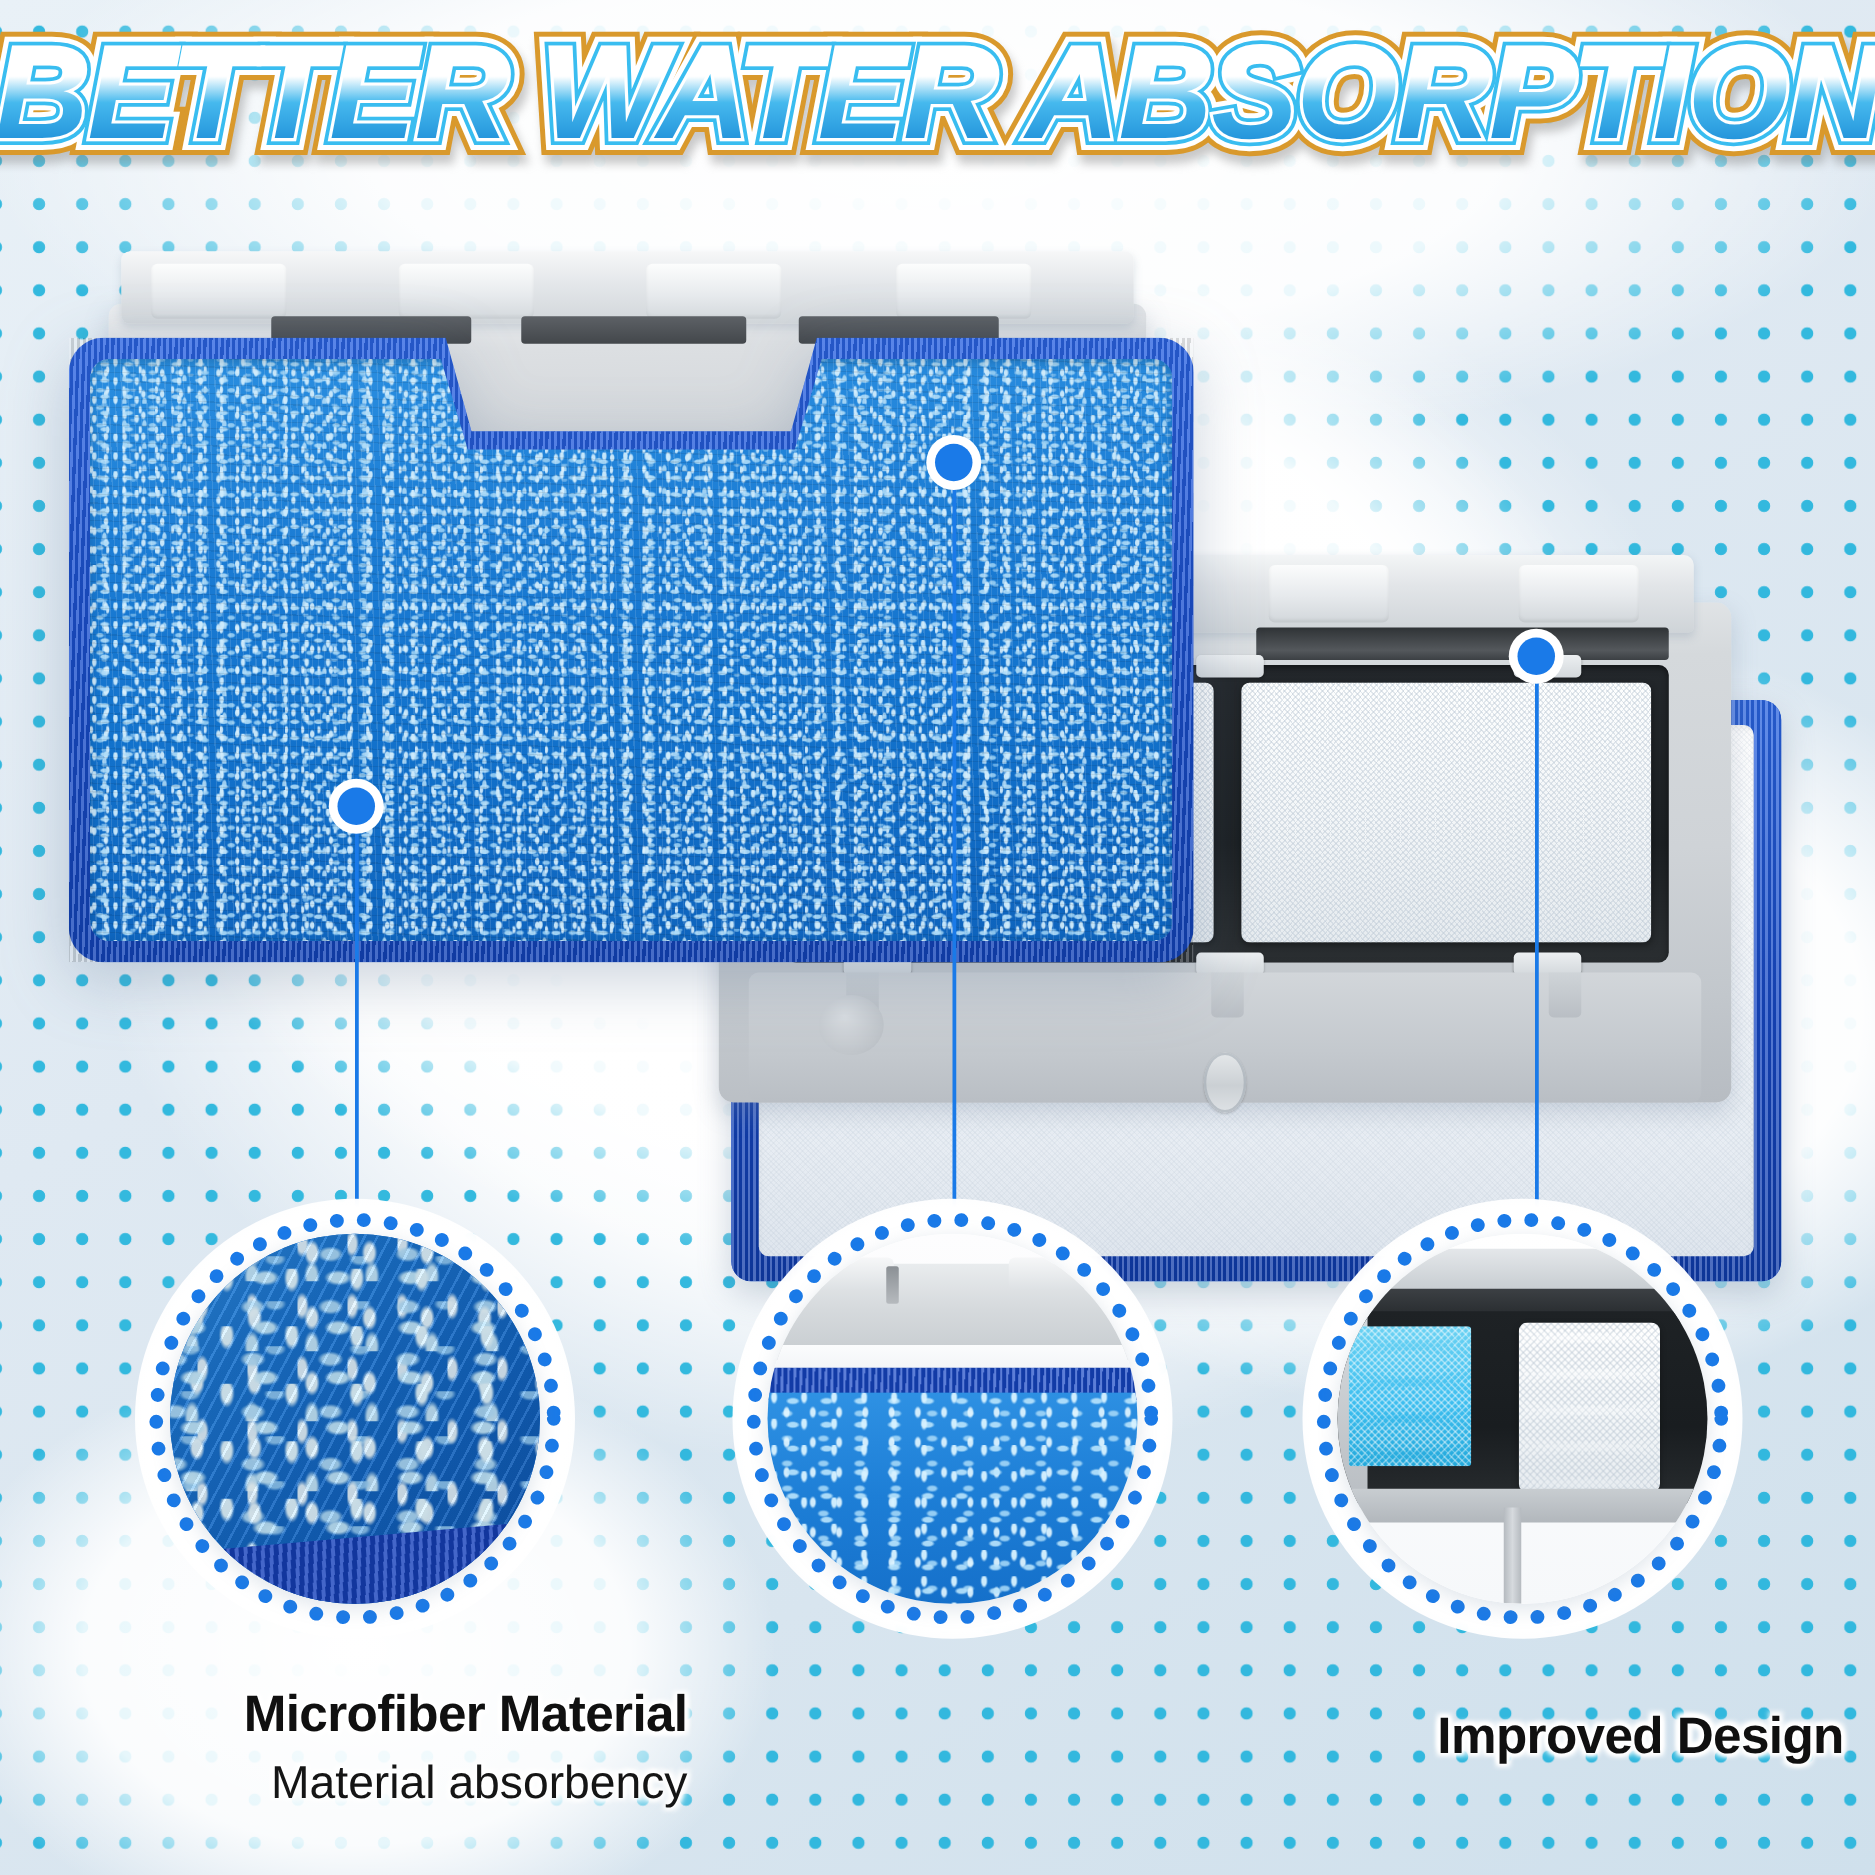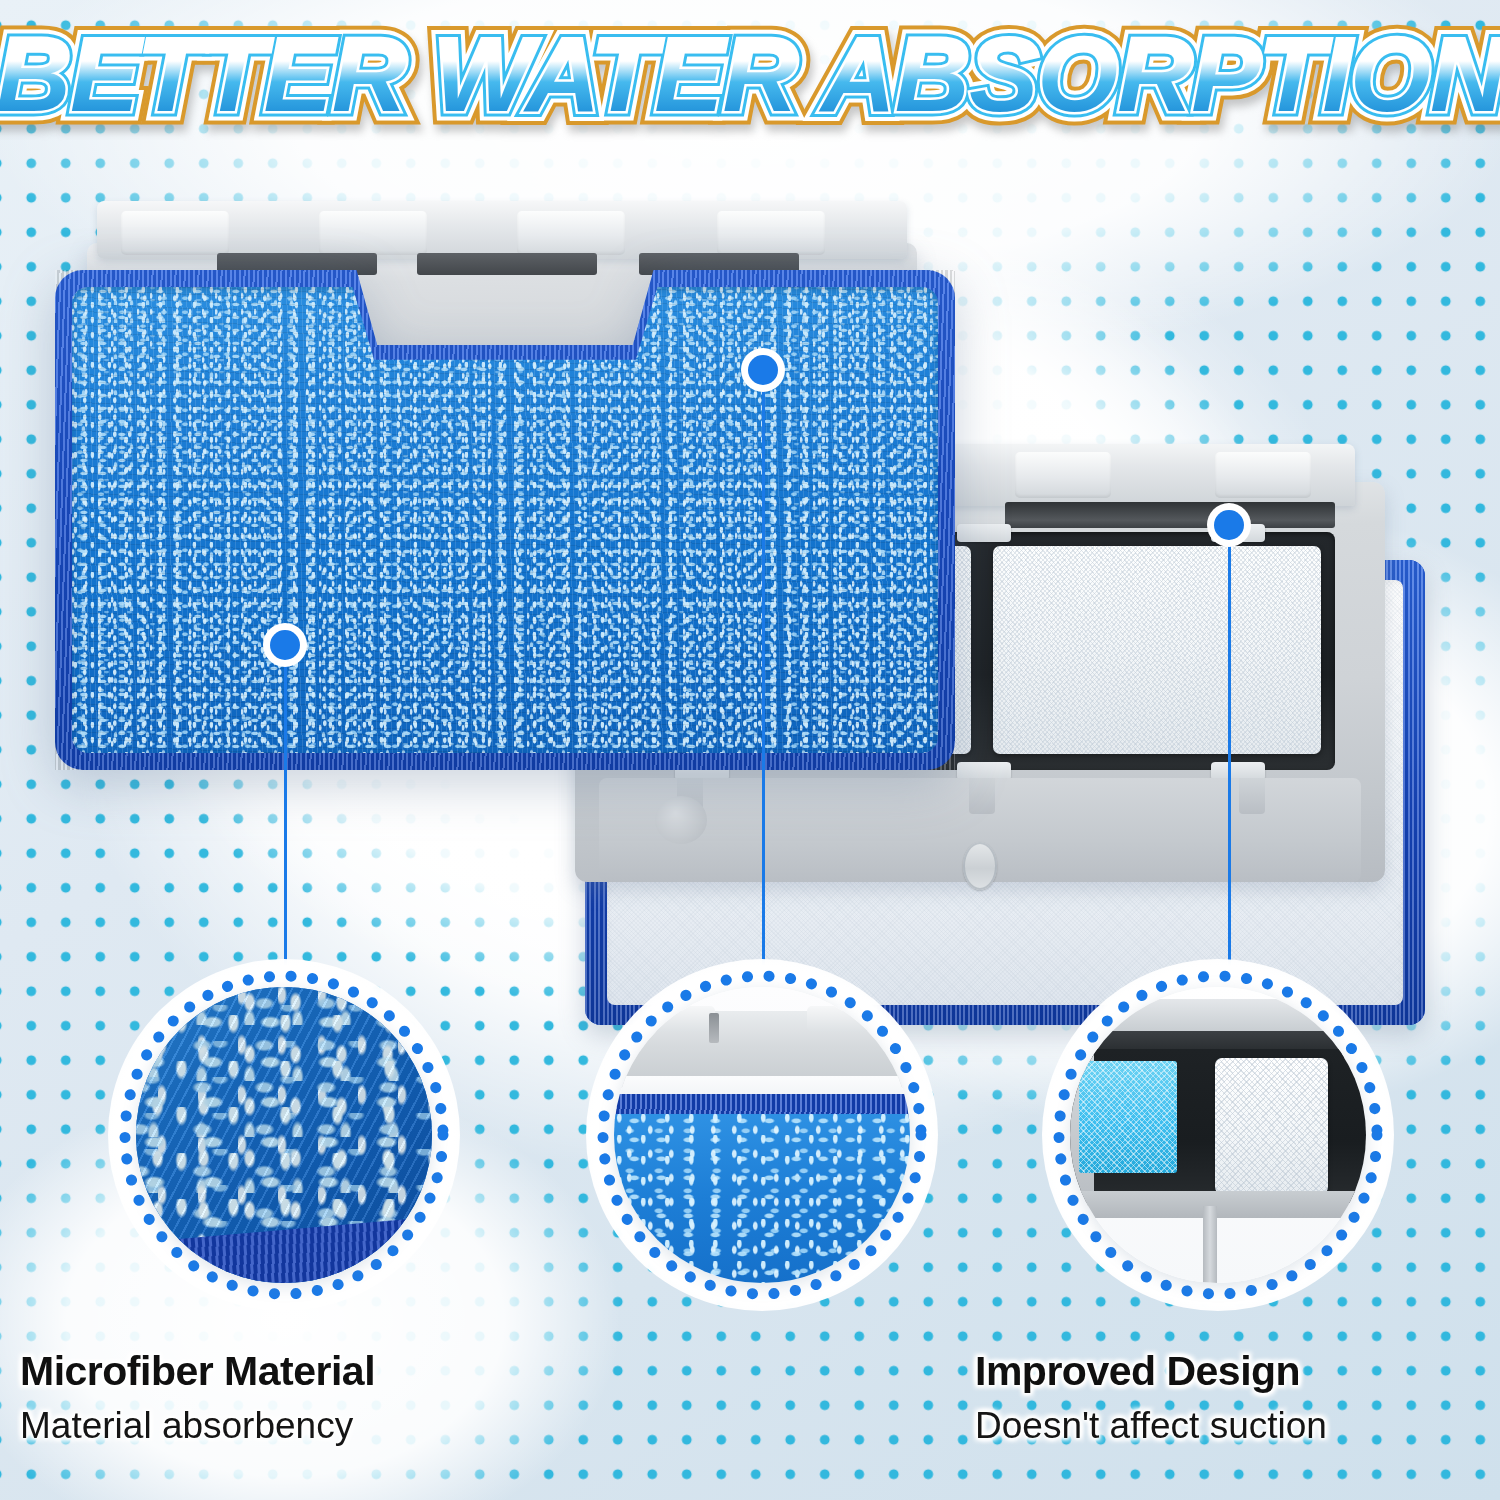--- a/index.html
+++ b/index.html
@@ -397,21 +397,21 @@
     position:absolute; left:-6%; top:69%; width:112%; height:9%;
     background:linear-gradient(180deg,#c8cdd1,#b2b7bc);
   }
   .co3-stem {
     position:absolute; left:45%; top:74%; width:14px; height:26%;
     background:linear-gradient(90deg,#b5babf,#d6dade,#b5babf);
   }
 
   
   #labels { position:absolute; left:0; top:1330px; width:1500px; height:170px; z-index:45; }
-  .label-block { position:absolute; text-align:left; }
+  .label-block { position:absolute; text-align:right; }
   .label-title {
     font-size:41px; font-weight:bold; color:#101010; letter-spacing:-0.5px;
     text-shadow:
       -2px 0 3px #fff, 2px 0 3px #fff, 0 -2px 3px #fff, 0 2px 3px #fff,
       -3px -3px 4px #fff, 3px -3px 4px #fff, -3px 3px 4px #fff, 3px 3px 4px #fff;
     white-space:nowrap;
   }
   .label-sub {
     margin-top:10px;
     font-size:37px; font-weight:normal; color:#151515;
@@ -571,19 +571,18 @@
   </div>
 
   <div id="labels">
 
     <div class="label-block" style="left:20px; top:18px; width:530px;">
       <div class="label-title">Microfiber Material</div>
       <div class="label-sub">Material absorbency</div>
     </div>
 
 
-    <div class="label-block" style="left:975px; top:18px; width:500px;">
+    <div class="label-block" style="left:975px; top:35px; width:500px;">
       <div class="label-title">Improved Design</div>
-      <div class="label-sub">Doesn't affect suction</div>
     </div>
   </div>
 
 </div>
 
 </body></html>

